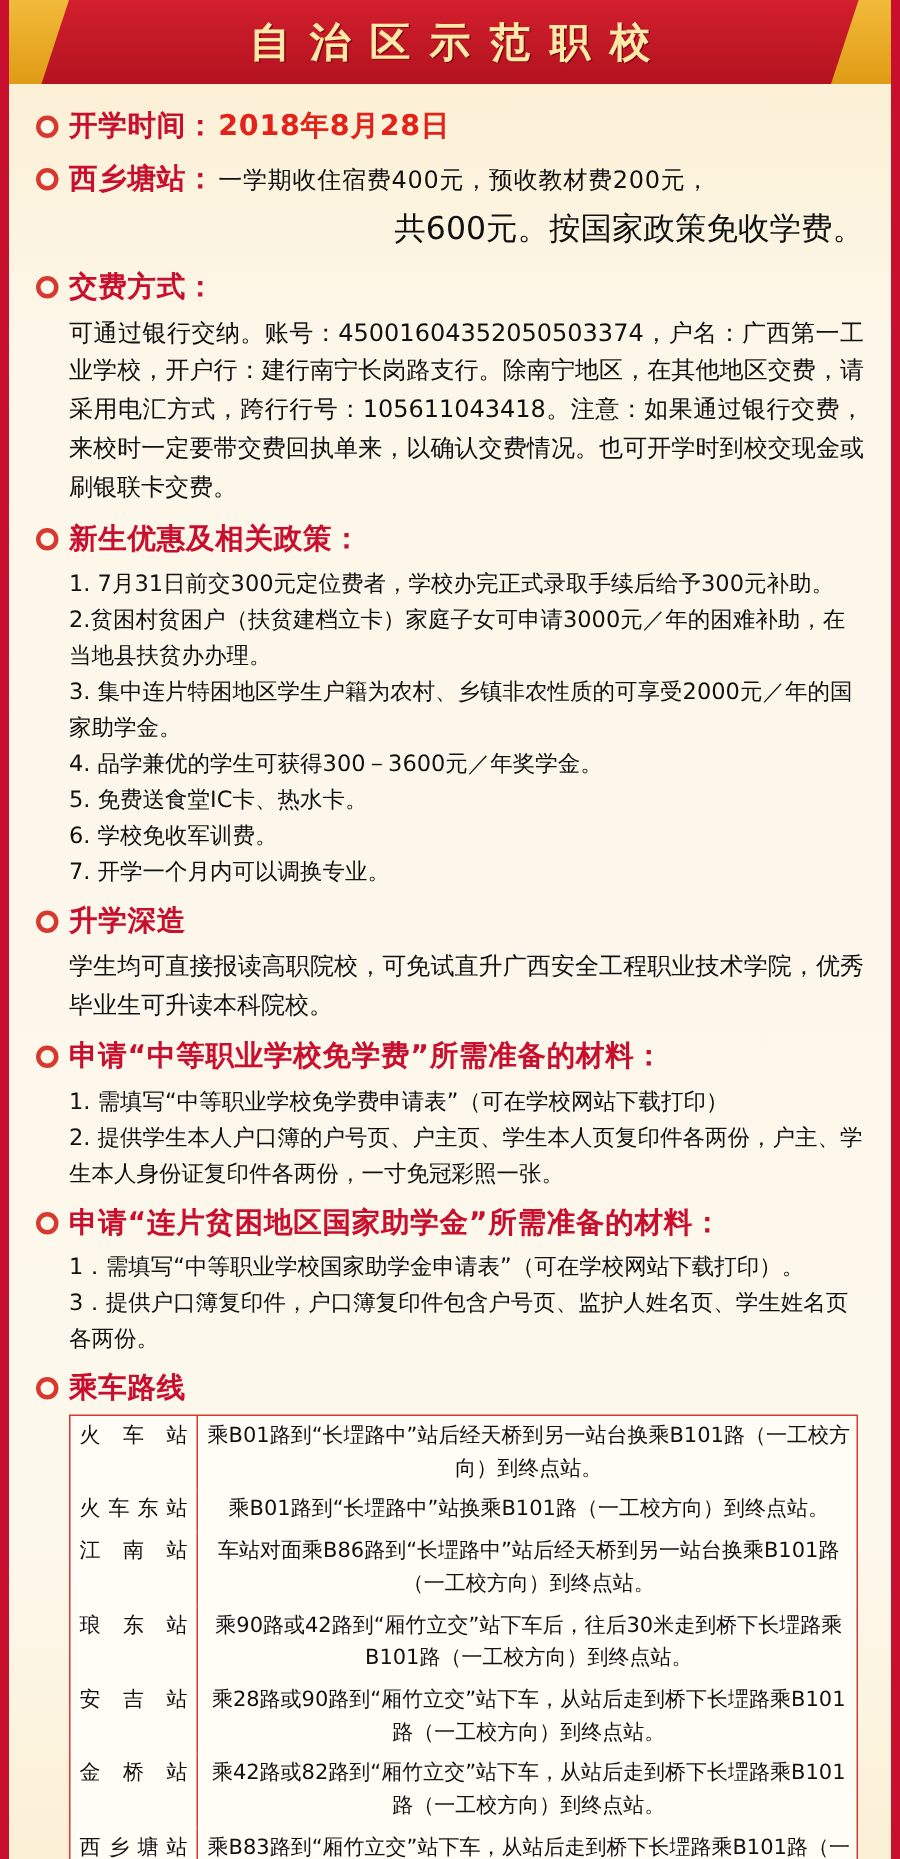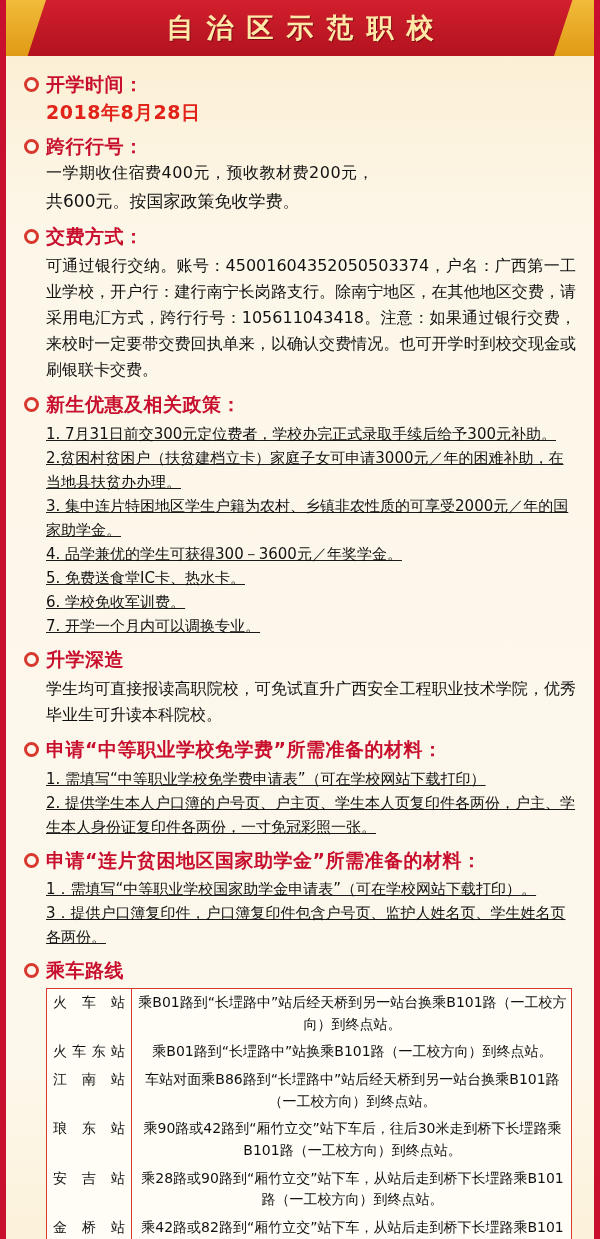--- a/index.html
+++ b/index.html
@@ -58,36 +58,35 @@
     background:#fdf8ec;
     margin-top:5px;
     box-sizing:border-box;
   }
   .sec-title{
     color:#c8102e;
     font-size:19px;
     font-weight:bold;
     letter-spacing:.5px;
     line-height:1.35;
-    flex-direction:column;
   }
   .sec-title .plain{color:#111;font-weight:normal;font-size:16px;}
   .sec-title .red-date{color:#e2231a;}
   .inline-row{display:flex;align-items:baseline;flex-wrap:wrap;gap:2px;}
   .body-txt{
     font-size:16px;
     line-height:1.62;
     color:#111;
     padding-left:22px;
     text-align:justify;
   }
-  .list{padding-left:22px;text-decoration:underline;}
+  .list{padding-left:22px;}
   .list div{font-size:15px;line-height:1.6;color:#111;}
   .charge-line{
-    font-size:17px;line-height:1.6;color:#111;padding-left:22px;
+    font-size:21px;line-height:1.6;color:#111;padding-left:22px;text-align:right;
   }
   
   .bus-wrap{
     margin:4px 4px 0 22px;
     border:1.5px solid #d8392f;
     background:#fffdf6;
   }
   table.bus{border-collapse:collapse;width:100%;}
   table.bus td{
     font-size:14px;
@@ -124,21 +123,21 @@
           <span>开学时间：</span>
           <span class="red-date">2018年8月28日</span>
         </div>
       </div>
     </div>
 
     <div class="sec">
       <div class="sec-head">
         <span class="bullet"></span>
         <div class="sec-title inline-row">
-          <span>跨行行号：</span>
+          <span>西乡塘站：</span>
           <span class="plain">一学期收住宿费400元，预收教材费200元，</span>
         </div>
       </div>
       <div class="charge-line">共600元。按国家政策免收学费。</div>
     </div>
 
     <div class="sec">
       <div class="sec-head">
         <span class="bullet"></span>
         <div class="sec-title">交费方式：</div>

